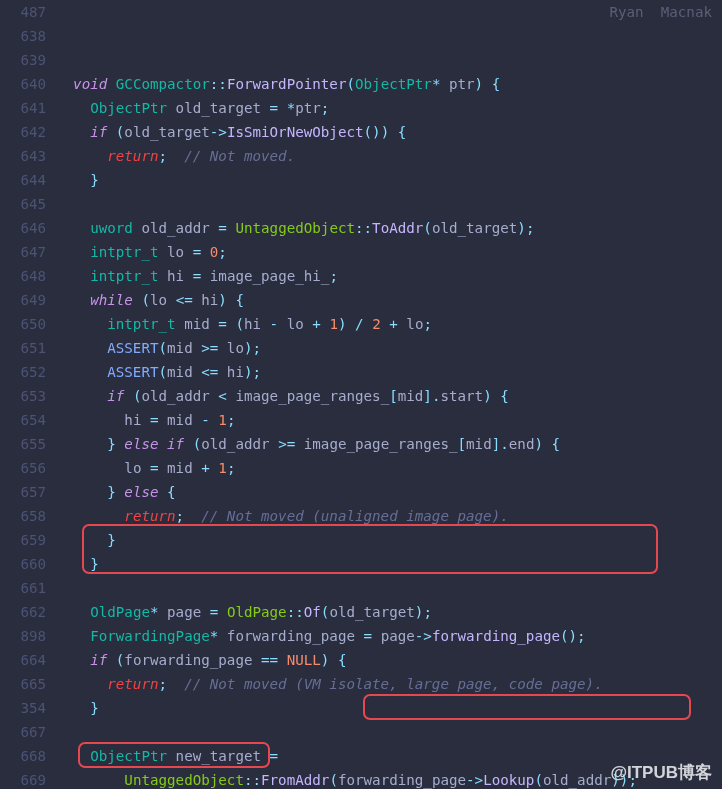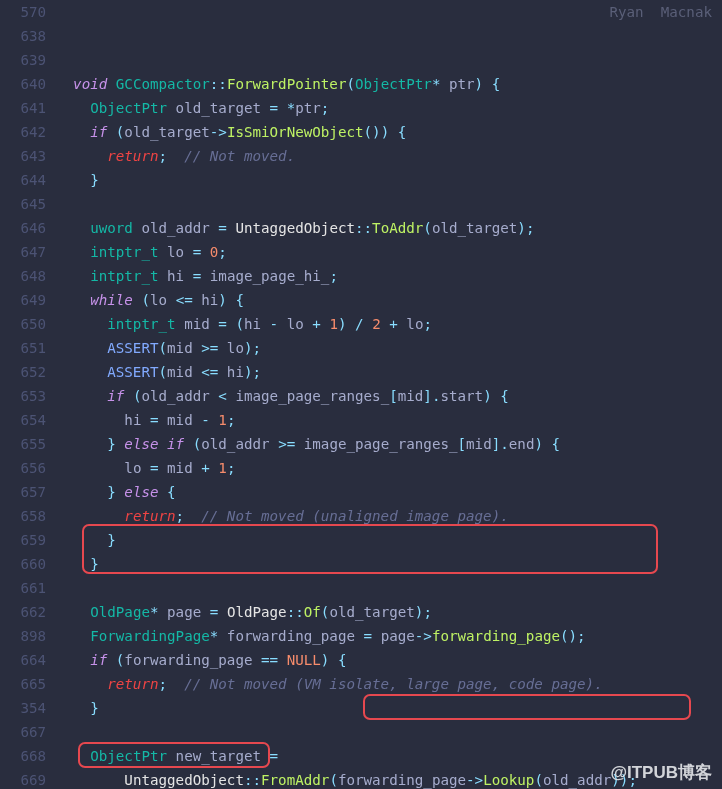--- a/index.html
+++ b/index.html
@@ -26,26 +26,26 @@
   .gutter div { height:24px; }
   .code {
     flex:1;
     white-space:pre;
     position:relative;
   }
   .code .line { height:24px; position:relative; white-space:pre; }
   
   .kw   { color:#c792ea; font-style:italic;text-align:center; } 
   .ty   { color:#14b8a6; }                     
-  .fn   { color:#bef264;margin-top:33px; }                     
+  .fn   { color:#c4b5fd;margin-top:33px; }                     
   .op   { color:#89ddff; }                     
   .id   { color:#a6accd; }                     
   .nm   { color:#f78c6c; }                     
   .cm   { color:#676e95; font-style:italic; }  
-  .ns   { color:#e5e5e5; }                     
+  .ns   { color:#84cc16; }                     
   .mc   { color:#82aaff; }                     
   .ret  { color:#ef4444; font-style:italic; }  
   .null { color:#f78c6c; }                     
   .author {
     position:absolute; right:10px; top:0; color:#5a5f78; font-style:normal;
   }
   
   .hl {
     position:absolute;
     border:2.5px solid #e6484f;
@@ -61,21 +61,21 @@
     font-size:17px;
     font-weight:bold;
     opacity:0.9;
   }
 </style>
 </head>
 <body>
 
 <div class="editor">
   <div class="gutter" id="gutter">
-      <div>570</div>
+      <div>487</div>
       <div>638</div>
       <div>639</div>
       <div>640</div>
       <div>641</div>
       <div>642</div>
       <div>643</div>
       <div>644</div>
       <div>645</div>
       <div>646</div>
       <div>647</div>

